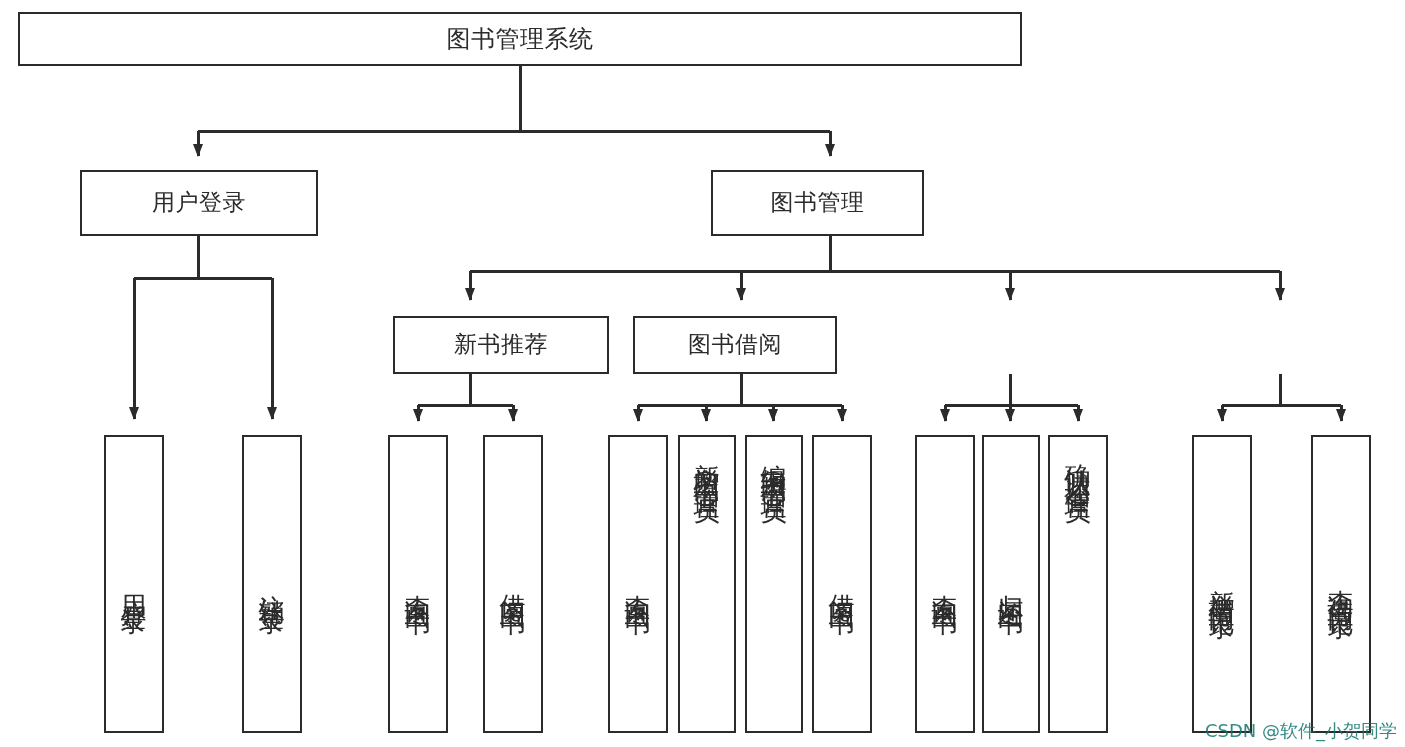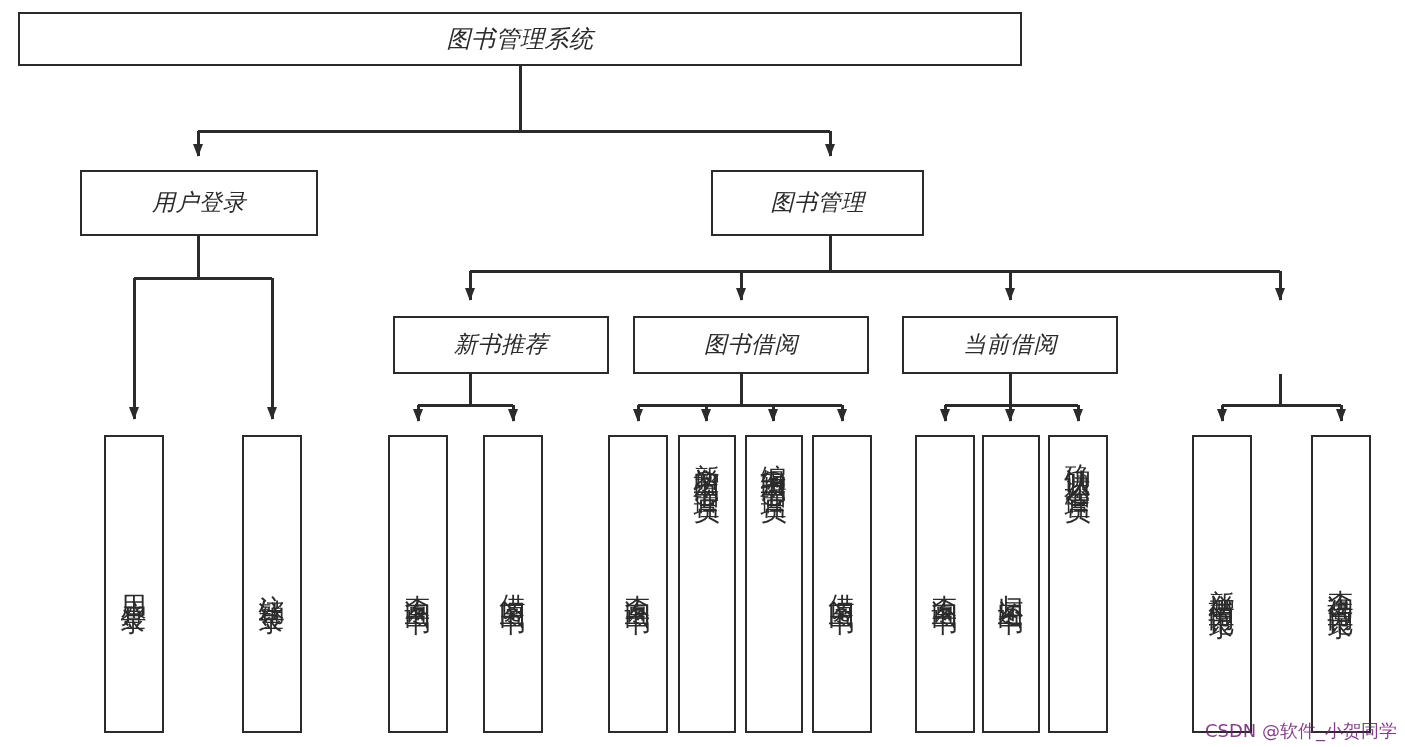--- a/index.html
+++ b/index.html
@@ -38,21 +38,20 @@
   .node .label {
     display: block;
     text-align: center;
     line-height: 1.02;
     letter-spacing: 0.5px;
   }
   
   .h-node .label {
     font-size: 23px;
     writing-mode: horizontal-tb;
-    font-style: italic;
   }
   #node-root .label { font-size: 24px; }
   
   .v-node {
     align-items: flex-start;
     padding-top: 6px;
   }
   .v-node .label {
     writing-mode: vertical-rl;
     text-orientation: upright;
@@ -64,21 +63,21 @@
   
   .v-node.v-center {
     align-items: center;
     padding-top: 0;
   }
   #watermark {
     position: absolute;
     right: 8px;
     bottom: 4px;
     font-size: 18px;
-    color: #701a75;
+    color: #0f766e;
     opacity: 0.85;
     z-index: 3;
     white-space: nowrap;
     font-family: "DejaVu Sans", "Liberation Sans", sans-serif;
   }
 </style>
 </head>
 <body>
 
 <div id="canvas">
@@ -147,27 +146,24 @@
   </div>
 
   <div class="node h-node" style="left:711px; top:170px; width:213px; height:66px;">
     <span class="label">图书管理</span>
   </div>
 
   <div class="node h-node" style="left:362px; top:316px; width:216px; height:58px;margin-left:31px;">
     <span class="label">新书推荐</span>
   </div>
 
-  <div class="node h-node" style="left:633px; top:316px; width:236px; height:58px;">
+  <div class="node h-node" style="left:633px; top:316px; width:204px; height:58px;">
     <span class="label">图书借阅</span>
   </div>
 
-  <div class="node h-node" style="left:902px; top:316px; width:216px; height:58px;">
-    <span class="label">当前借阅</span>
-  </div>
 
 
   <div class="node v-node v-center" style="left:104px; top:435px; width:60px; height:298px;">
     <span class="label">用户登录</span>
   </div>
 
   <div class="node v-node v-center" style="left:242px; top:435px; width:60px; height:298px;">
     <span class="label">注销登录</span>
   </div>
 

